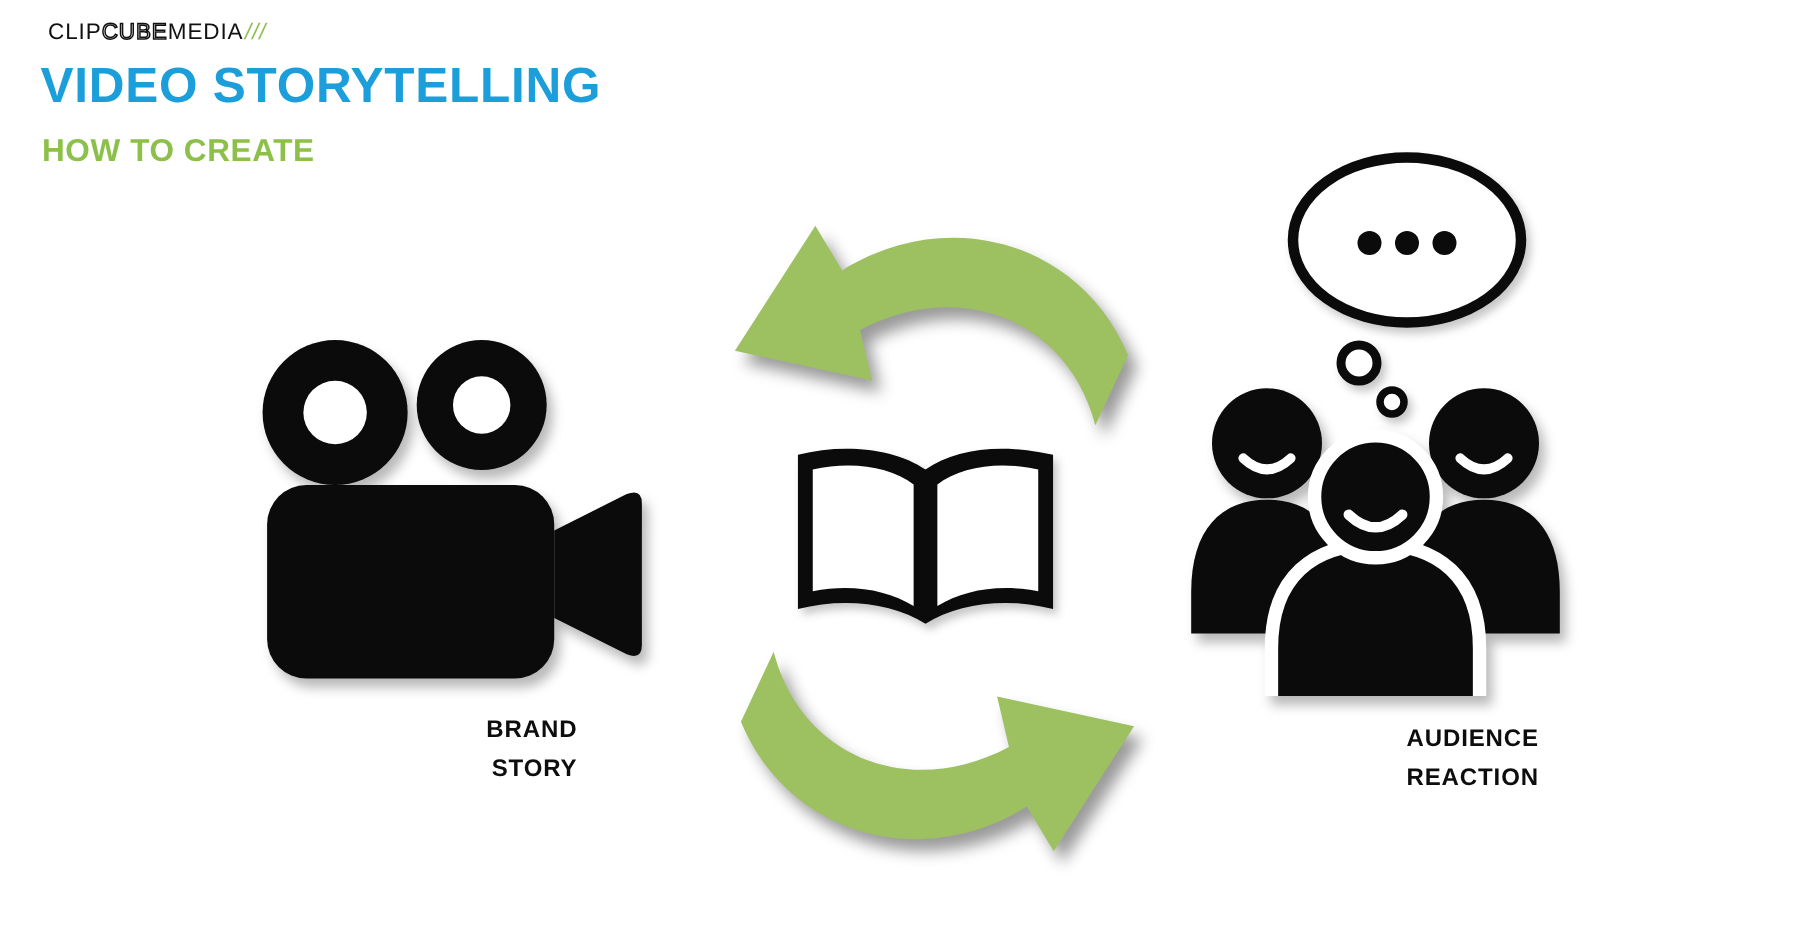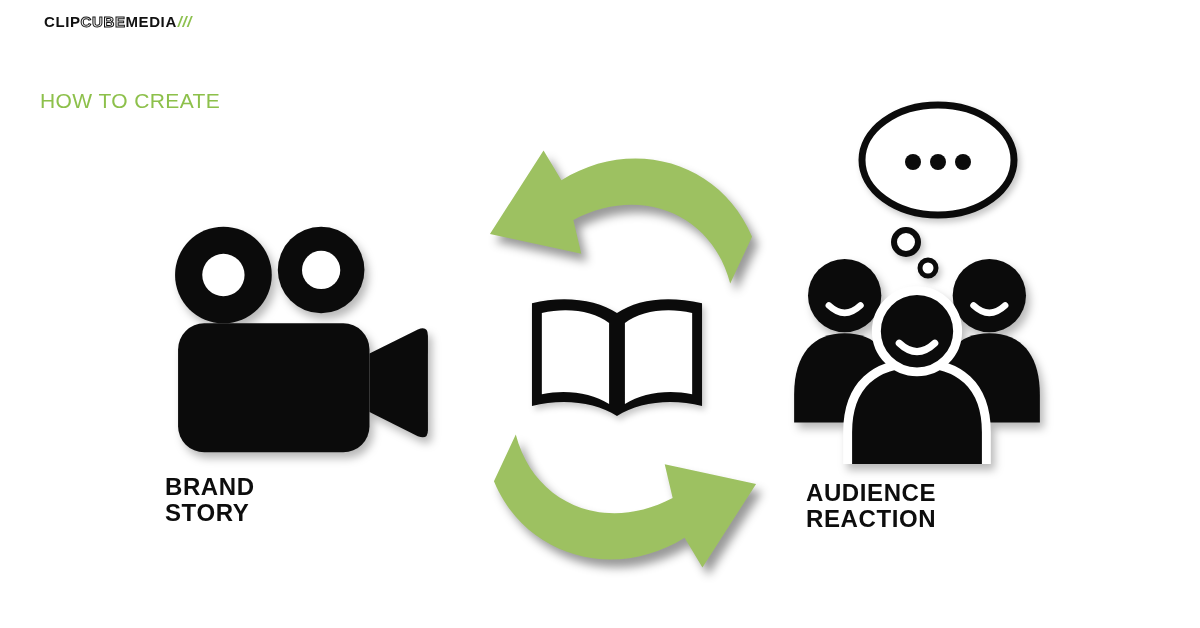--- a/index.html
+++ b/index.html
@@ -3,68 +3,69 @@
 <meta charset="utf-8">
 <style>
   html,body { margin:0; padding:0; background:#ffffff; }
   .canvas {
     position:relative; width:1200px; height:628px; background:#ffffff;
     overflow:hidden; font-family:"Liberation Sans", sans-serif;
   }
 
   
   .logo {
-    position:absolute; left:44px; top:13px;
-    font-size:15px; font-weight:700; letter-spacing:.6px; color:#111;
+    position:absolute; left:32px; top:13px;
+    font-size:15px; font-weight:400; letter-spacing:.6px; color:#111;
     white-space:nowrap;
   }
   .logo .cube { color:#f2f2f2; -webkit-text-stroke:1px #111; }
   .logo .slashes { color:#8cc04e; font-style:italic; margin-left:1px; }
 
   .title {
     position:absolute; left:27px; top:38px;
     font-size:33px; font-weight:900; letter-spacing:.5px; color:#1b9ed9;
     white-space:nowrap;
   }
   .subtitle {
     position:absolute; left:28px; top:88px;
-    font-size:21px; font-weight:400; letter-spacing:.4px; color:#8dc04b;
-    line-height:26px; white-space:nowrap;margin-left:12px;
+    font-size:21px; font-weight:700; letter-spacing:.4px; color:#8dc04b;
+    line-height:26px; white-space:nowrap;
   }
 
   
   .icon { position:absolute; }
   .soft-shadow   { filter: drop-shadow(4px 6px 4px rgba(0,0,0,.28)); }
   .strong-shadow { filter: drop-shadow(6px 8px 5px rgba(0,0,0,.40)); }
   .light-shadow  { filter: drop-shadow(3px 4px 3px rgba(0,0,0,.22)); }
 
   .camera   { left:168px; top:222px; width:272px; height:238px; }
   .book     { left:528px; top:293px; width:178px; height:138px; }
   .arrowTop { left:482px; top:142px; width:278px; height:150px; }
   .arrowBot { left:486px; top:426px; width:278px; height:150px; }
   .people   { left:788px; top:246px; width:258px; height:218px; }
   .bubble   { left:852px; top:100px; width:170px; height:190px; }
 
   .icon-label {
-    position:absolute; width:220px; text-align:left;
-    font-size:24px; font-weight:900; letter-spacing:.6px; color:#0d0d0d;
+    position:absolute; width:220px; text-align:right;
+    font-size:16px; font-weight:900; letter-spacing:.6px; color:#0d0d0d;
     line-height:26px;
   }
   .brand-label    { left:165px; top:474px; }
   .audience-label { left:806px; top:480px; }
 </style>
 </head>
 <body>
 
 <div class="canvas">
 
   <div class="logo">
     <span>CLIP</span><span class="cube">CUBE</span><span>MEDIA</span><span class="slashes">///</span>
   </div>
 
+  <h1 class="title" style="margin:0;">VIDEO STORYTELLING</h1>
 
   <div class="subtitle">
     <div>HOW TO CREATE</div>
   </div>
 
   <svg class="icon camera soft-shadow" viewBox="0 0 270 235">
     <g>
       <circle cx="55" cy="52" r="48" fill="#0b0b0b"></circle>
       <circle cx="55" cy="52" r="21" fill="#ffffff"></circle>
       <circle cx="152" cy="47" r="43" fill="#0b0b0b"></circle>

